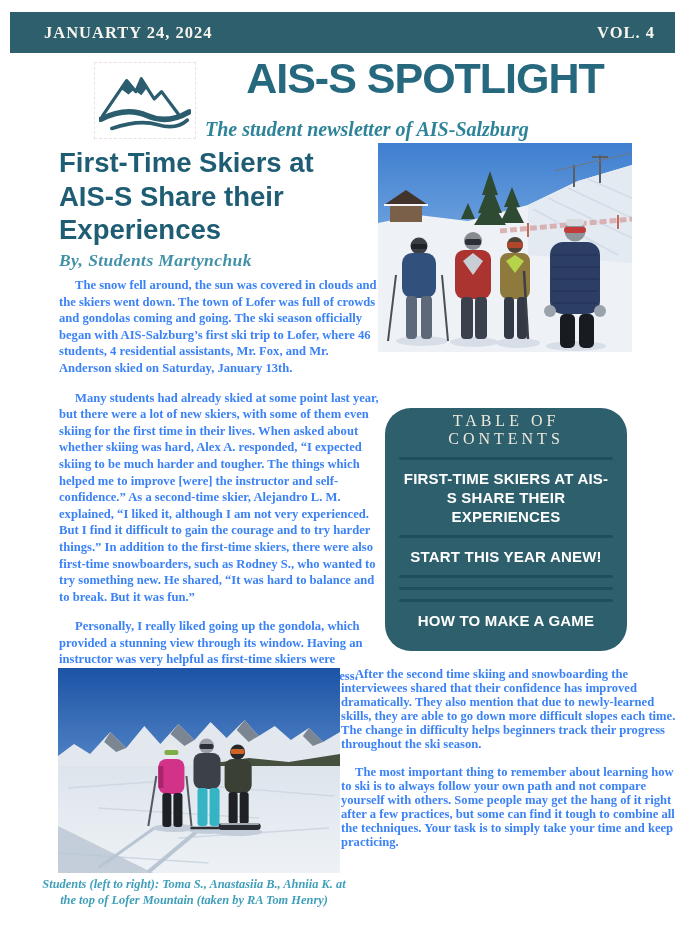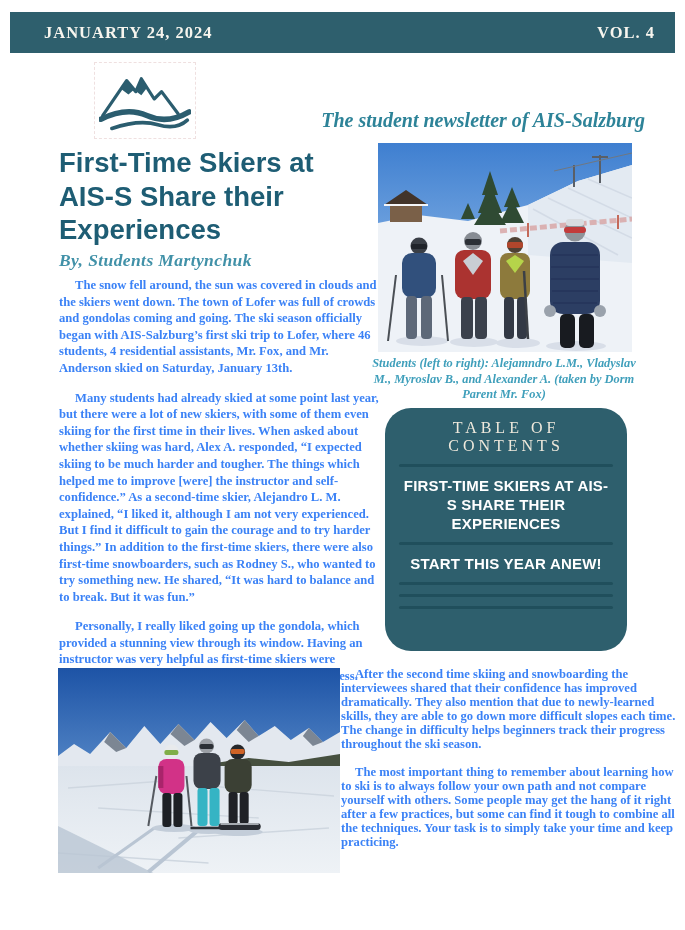--- a/index.html
+++ b/index.html
@@ -11,21 +11,21 @@
   .header-bar{left:10px;top:12px;width:665px;height:41px;background:#2e5f6d;
       display:flex;justify-content:space-between;align-items:center;
       padding:0 20px 0 34px;box-sizing:border-box;}
   .header-bar span{color:#f7f5ee;font:700 16.5px "Liberation Serif",serif;letter-spacing:1px;}
 
   
   .logo-box{left:94px;top:62px;width:102px;height:77px;border:1px dashed #efe0e0;
       box-sizing:border-box;display:flex;align-items:center;justify-content:center;}
   .masthead-title{left:205px;top:56px;width:440px;text-align:center;
       font:700 43px/1.05 "Liberation Sans",sans-serif;color:#26697f;letter-spacing:-1px;}
-  .masthead-sub{left:205px;top:109px;width:440px;text-align:right;
+  .masthead-sub{left:205px;top:118px;width:440px;text-align:left;
       font:italic 700 20px "Liberation Serif",serif;color:#2d8398;}
 
   
   .article-title{left:59px;top:146px;width:305px;
       font:700 27.5px/1.22 "Liberation Sans",sans-serif;color:#1e5d74;}
   .byline{left:59px;top:250px;width:320px;
       font:italic 700 17.5px "Liberation Serif",serif;color:#4191a8;letter-spacing:.4px;}
   .col-left{left:59px;top:277px;width:321px;}
   .col-right{left:341px;top:667px;width:336px;}
   .body-p{margin:0;font:700 12.6px/16.6px "Liberation Serif",serif;color:#3b82f6;
@@ -37,21 +37,21 @@
   
   .photo1{left:378px;top:143px;width:254px;height:209px;}
   .photo2{left:58px;top:668px;width:282px;height:205px;}
   .photo svg{display:block;width:100%;height:100%;}
   .caption{font:italic 700 12.4px/15.5px "Liberation Serif",serif;color:#3f9fbb;text-align:center;}
   .caption1{left:368px;top:356px;width:272px;}
   .caption2{left:38px;top:877px;width:312px;}
 
   
   .toc-box{left:385px;top:408px;width:242px;height:243px;background:#2e5f6d;
-      border-radius:26px;box-sizing:border-box;padding:11px 12px 10px;text-align:center;}
+      border-radius:26px;box-sizing:border-box;padding:4px 12px 10px;text-align:center;}
   .toc-title{font:400 16px "Liberation Serif",serif;letter-spacing:4px;color:#efe9dc;}
   .toc-divider{height:3px;background:#1f4e5a;border-radius:2px;margin:9px 2px;opacity:.9;}
   .toc-item{font:700 15px/19px "Liberation Sans",sans-serif;color:#ffffff;
       letter-spacing:.2px;padding:0 6px;cursor:pointer;}
 </style>
 </head>
 <body>
 
 <div id="page">
 
@@ -63,20 +63,21 @@
   <div class="abs logo-box">
     <span>
       <svg width="92" height="70" viewBox="0 0 100 76">
         <path d="M4,56 L30,18 L40,30 L46,16 L60,38 L68,30 L86,54" fill="none" stroke="#2b5d6f" stroke-width="3.5" stroke-linejoin="round" stroke-linecap="round"></path>
         <path d="M30,18 L40,30 L46,16 L52,26 L46,34 L38,28 L32,33 L24,27 Z" fill="#2b5d6f"></path>
         <path d="M2,60 Q30,46 52,56 T98,52" fill="none" stroke="#2b5d6f" stroke-width="6" stroke-linecap="round"></path>
         <path d="M14,70 Q44,60 64,66 T96,61" fill="none" stroke="#2b5d6f" stroke-width="4" stroke-linecap="round"></path>
       </svg>
     </span>
   </div>
+  <div class="abs masthead-title">AIS-S SPOTLIGHT</div>
   <div class="abs masthead-sub">The student newsletter of AIS-Salzburg</div>
 
   <div class="abs article-title">First-Time Skiers at AIS-S Share their Experiences</div>
   <div class="abs byline">By, Students Martynchuk</div>
 
   <div class="abs col-left">
     <p class="body-p">The snow fell around, the sun was covered in clouds and the skiers went down. The town of Lofer was full of crowds and gondolas coming and going. The ski season officially began with AIS-Salzburg’s first ski trip to Lofer, where 46 students, 4 residential assistants, Mr. Fox, and Mr. Anderson skied on Saturday, January 13th.</p>
     <p class="body-p">Many students had already skied at some point last year, but there were a lot of new skiers, with some of them even skiing for the first time in their lives. When asked about whether skiing was hard, Alex A. responded, “I expected skiing to be much harder and tougher. The things which helped me to improve [were] the instructor and self-confidence.” As a second-time skier, Alejandro L. M. explained, “I liked it, although I am not very experienced. But I find it difficult to gain the courage and to try harder things.” In addition to the first-time skiers, there were also first-time snowboarders, such as Rodney S., who wanted to try something new. He shared, “It was hard to balance and to break. But it was fun.”</p>
     <p class="body-p">Personally, I really liked going up the gondola, which provided a stunning view through its window. Having an instructor was very helpful as first-time skiers were provided with essential information on how to progress.</p>
   </div>
@@ -172,31 +173,31 @@
             <line x1="174" y1="148" x2="220" y2="148"></line>
           <line x1="175" y1="160" x2="219" y2="160"></line>
         </g>
         <circle cx="172" cy="168" r="6" fill="#9aa2ac"></circle>
         <circle cx="222" cy="168" r="6" fill="#9aa2ac"></circle>
         <rect x="182" y="171" width="15" height="34" rx="5" fill="#181b20"></rect>
         <rect x="201" y="171" width="15" height="34" rx="5" fill="#181b20"></rect>
       </g>
     </svg>
   </div>
-  <div class="abs caption caption1">Students (left to right): Alejamndro L.M., Vladyslav M., Myroslav B., and Alexander A. (taken by Dorm Parent Mr. Fox)</div>
 
   <div class="abs toc-box">
     <div class="toc-title">TABLE OF CONTENTS</div>
     <div class="toc-divider"></div>
     <div class="toc-item">FIRST-TIME SKIERS AT AIS-S SHARE THEIR EXPERIENCES</div>
     <div class="toc-divider"></div>
     <div class="toc-item">START THIS YEAR ANEW!</div>
     <div class="toc-divider"></div>
     <div class="toc-divider"></div>
     <div class="toc-divider"></div>
+    <div class="toc-item">HOW TO MAKE A GAME</div>
   </div>
 
   <div class="abs photo photo2">
     <svg viewBox="0 0 281 205" preserveAspectRatio="none">
       <defs>
         <linearGradient id="sky2" x1="0" y1="0" x2="0" y2="1">
           <stop offset="0" stop-color="#1d53a6"></stop>
             <stop offset="1" stop-color="#8ab9e6"></stop>
         </linearGradient>
         <linearGradient id="snow2" x1="0" y1="0" x2="0" y2="1">
@@ -252,19 +253,20 @@
         <circle cx="179" cy="84" r="7.5" fill="#26282c"></circle>
         <rect x="172" y="81" width="14" height="5" rx="2" fill="#cf6326"></rect>
         <rect x="166" y="91" width="27" height="34" rx="8" fill="#3b4034"></rect>
         <rect x="170" y="124" width="9" height="32" rx="3" fill="#1f2126"></rect>
         <rect x="181" y="124" width="9" height="32" rx="3" fill="#1f2126"></rect>
         <rect x="160" y="155" width="42" height="7" rx="3.5" fill="#2a2d33"></rect>
         <line x1="162" y1="156" x2="200" y2="156" stroke="#cfd5db" stroke-width="1.5"></line>
       </g>
     </svg>
   </div>
+  <div class="abs caption caption2">Students (left to right): Toma S., Anastasiia B., Ahniia K. at the top of Lofer Mountain (taken by RA Tom Henry)</div>
 
   <div class="abs col-right">
     <p class="body-p">After the second time skiing and snowboarding the interviewees shared that their confidence has improved dramatically. They also mention that due to newly-learned skills, they are able to go down more difficult slopes each time. The change in difficulty helps beginners track their progress throughout the ski season.</p>
     <p class="body-p">The most important thing to remember about learning how to ski is to always follow your own path and not compare yourself with others. Some people may get the hang of it right after a few practices, but some can find it tough to combine all the techniques. Your task is to simply take your time and keep practicing.</p>
   </div>
 
 </div>
 
 </body></html>

